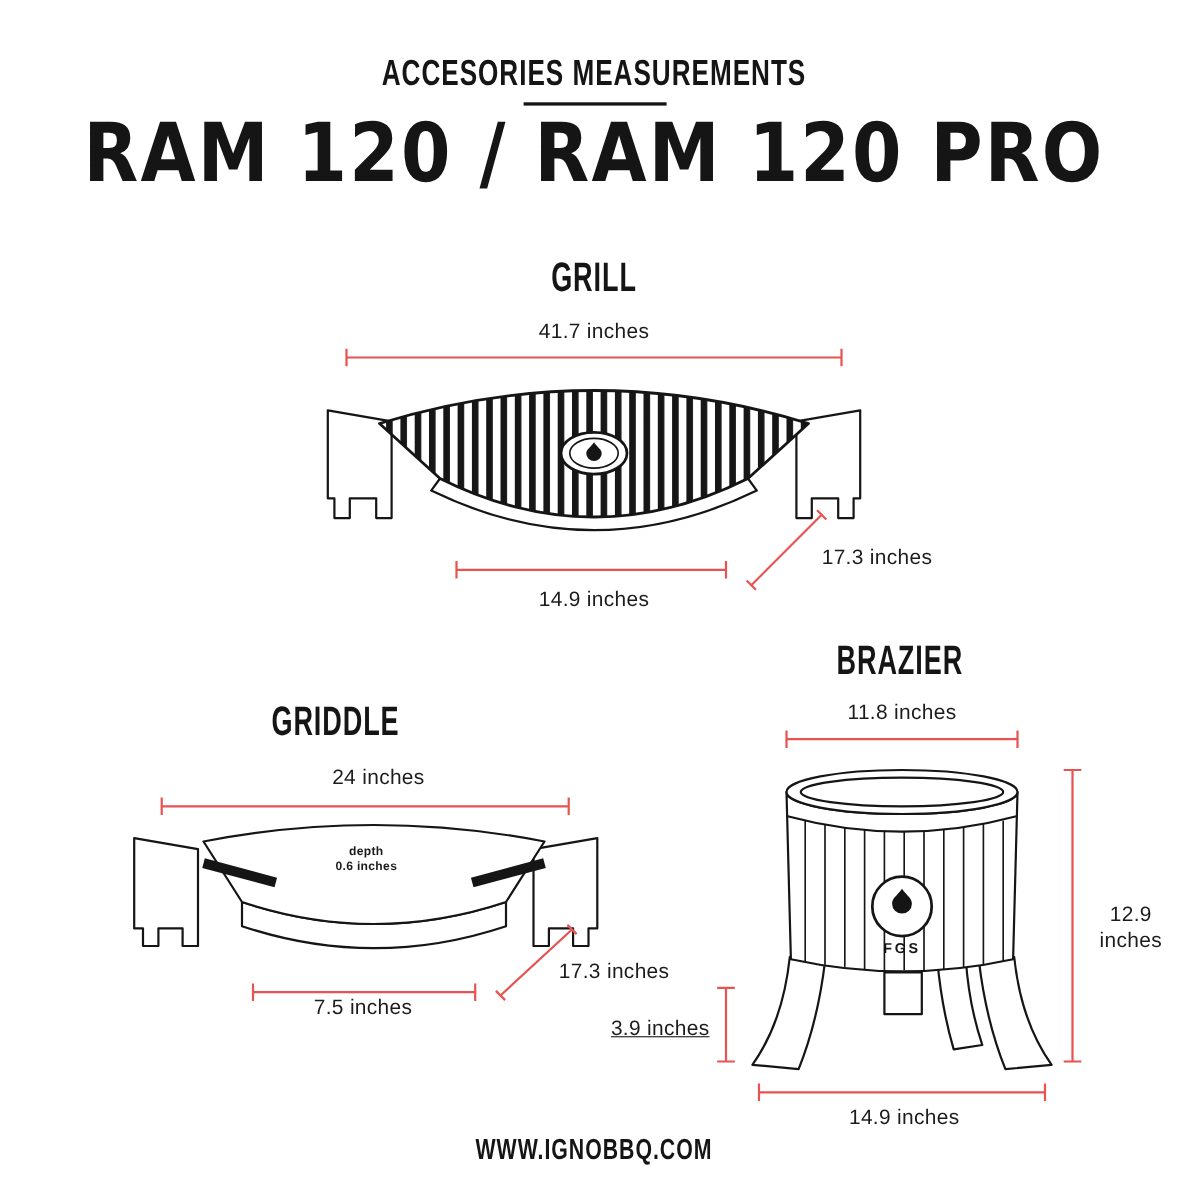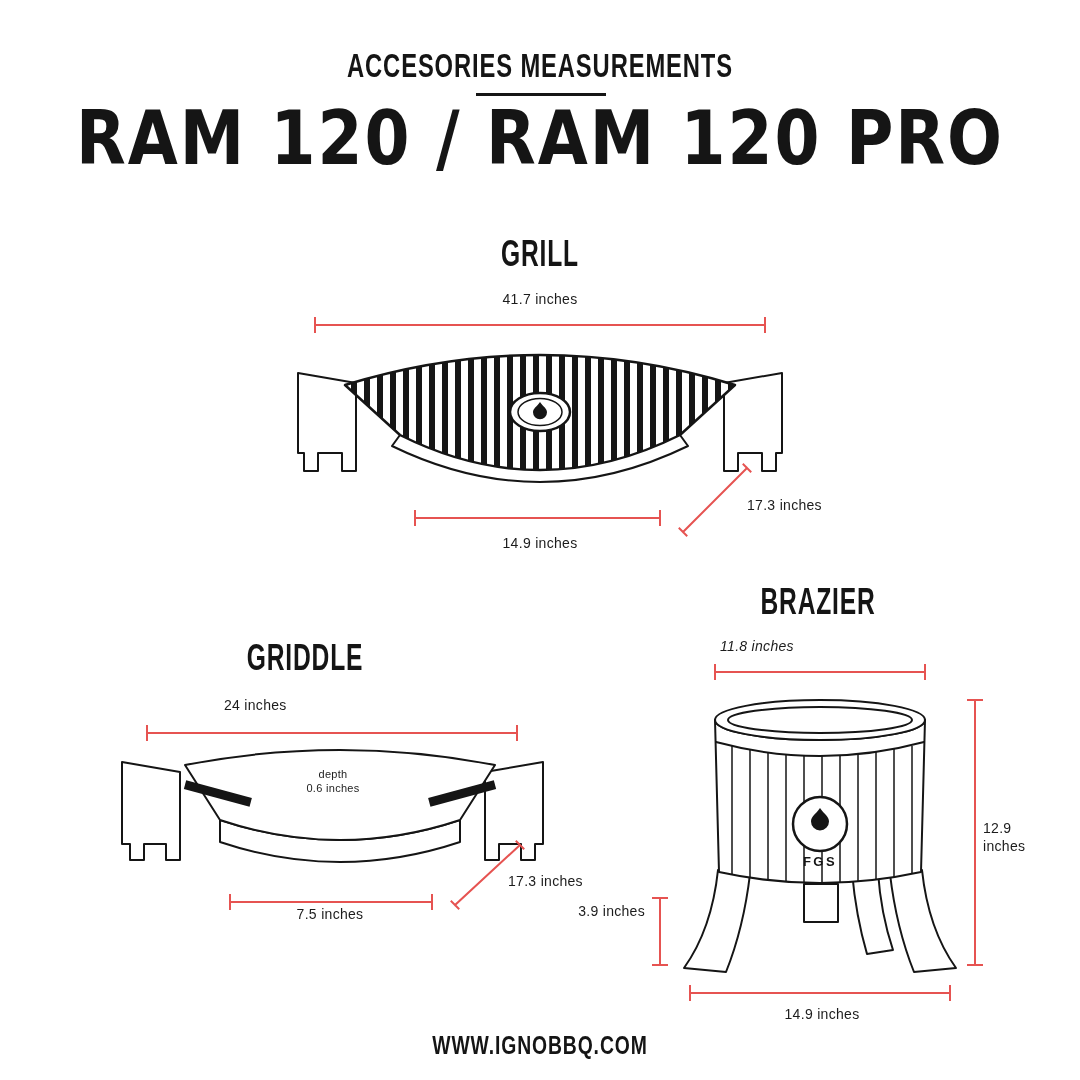--- a/index.html
+++ b/index.html
@@ -29,32 +29,32 @@
   }
   
   .heading{
     text-align:center;font-size:30px;font-weight:bold;letter-spacing:1px;
     transform:scale(0.82,1.25);transform-origin:center top;
   }
   .grill-h{top:232px;left:0;width:1080px;}
   .griddle-h{top:636px;left:205px;width:200px;}
   .brazier-h{top:580px;left:718px;width:200px;}
   
-  .mlabel{position:absolute;font-size:14px;letter-spacing:.3px;color:#1c1c1c;}
+  .mlabel{position:absolute;font-size:19px;letter-spacing:.3px;color:#1c1c1c;}
   .mlabel span{display:block;line-height:1.25;}
   .lbl-grill-top{top:291px;left:440px;width:200px;text-align:center;}
   .lbl-grill-bottom{top:535px;left:440px;width:200px;text-align:center;}
   .lbl-grill-side{top:497px;left:747px;width:120px;text-align:left;}
-  .lbl-griddle-top{top:697px;left:224px;width:200px;text-align:left;}
-  .lbl-griddle-depthnote{top:768px;left:263px;width:140px;text-align:center;font-size:11px;}
+  .lbl-griddle-top{top:697px;left:244px;width:200px;text-align:center;}
+  .lbl-griddle-depthnote{top:768px;left:263px;width:140px;text-align:center;font-size:11px;font-weight:bold;}
   .lbl-griddle-bottom{top:906px;left:230px;width:200px;text-align:center;}
   .lbl-griddle-side{top:873px;left:508px;width:120px;text-align:left;}
-  .lbl-brazier-top{top:638px;left:720px;width:200px;text-align:left;font-style:italic;}
-  .lbl-brazier-height{top:820px;left:983px;width:90px;}
-  .lbl-brazier-leg{top:903px;left:540px;width:105px;text-align:right;}
+  .lbl-brazier-top{top:638px;left:720px;width:200px;text-align:center;}
+  .lbl-brazier-height{top:820px;left:983px;width:90px;text-align:center;}
+  .lbl-brazier-leg{top:925px;left:540px;width:105px;text-align:right;text-decoration:underline;}
   .lbl-brazier-bottom{top:1006px;left:722px;width:200px;text-align:center;}
   
   .footer{
     top:1030px;left:0;width:1080px;text-align:center;
     font-size:22px;font-weight:bold;letter-spacing:1px;
     transform:scale(0.88,1.2);transform-origin:center top;
   }
   
   svg{position:absolute;overflow:visible;}
   .svg-grill{left:260px;top:285px;}

